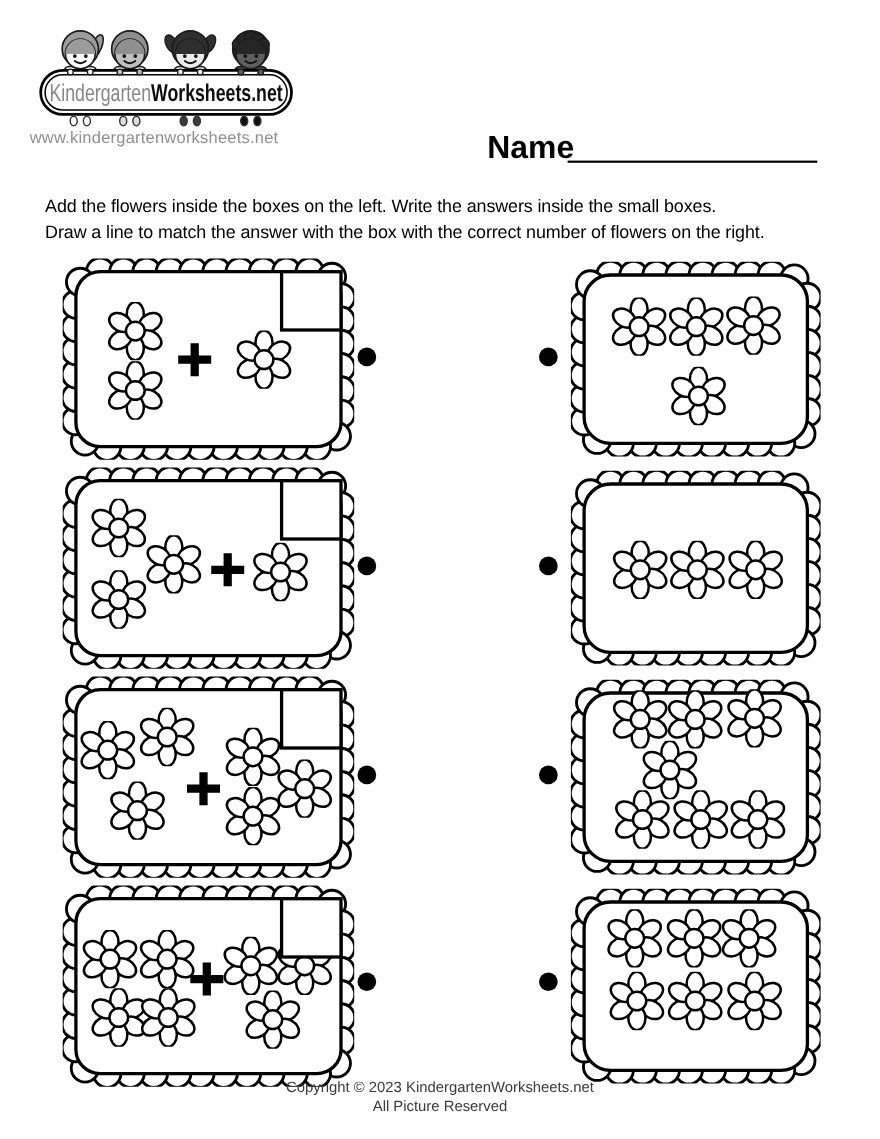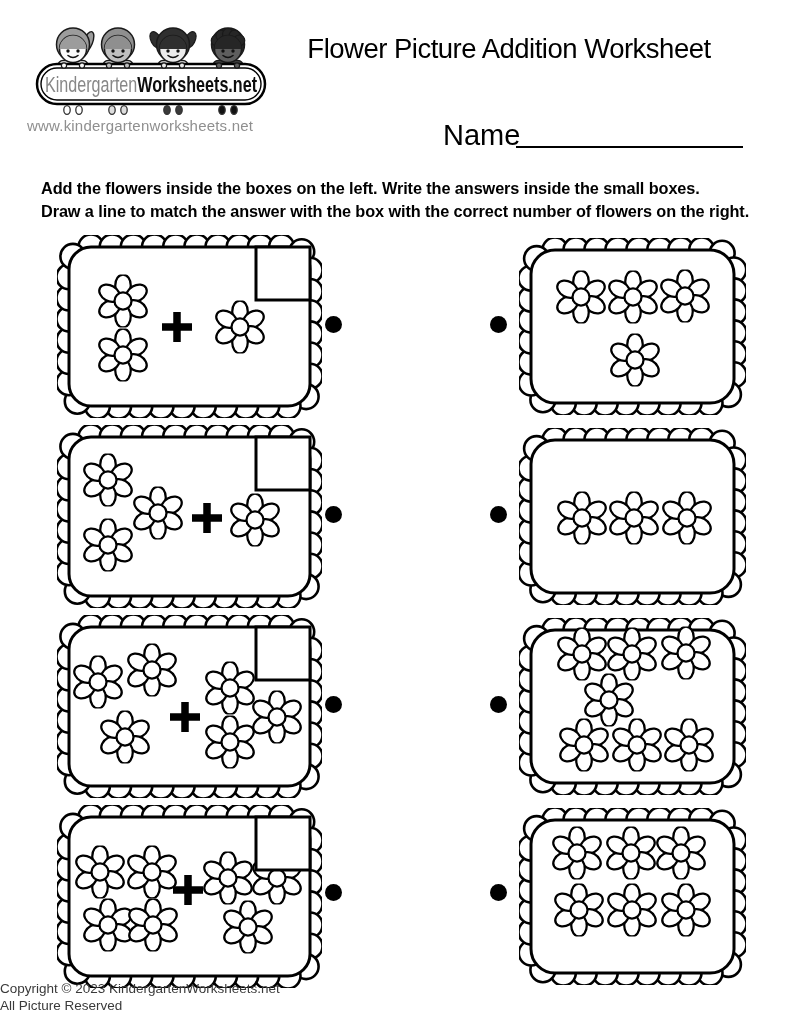--- a/index.html
+++ b/index.html
@@ -3,28 +3,28 @@
 <meta charset="utf-8">
 <style>
   html,body{margin:0;padding:0;background:#fff;}
   #page{position:relative;width:800px;height:1035px;background:#fff;overflow:hidden;
         font-family:"Liberation Sans",sans-serif;color:#000;}
   #logo{position:absolute;left:33px;top:16px;width:240px;height:110px;text-align:center;}
   #site-url{position:absolute;left:27px;top:117px;width:252px;
             font-size:15px;color:#8f8f8f;letter-spacing:.2px;}
   #title{position:absolute;left:283px;top:33px;width:452px;text-align:center;
          font-size:27.5px;letter-spacing:-.5px;color:#000;}
-  #name-label{position:absolute;left:443px;top:119px;font-size:29px;color:#000;}
+  #name-label{position:absolute;left:443px;top:119px;font-size:29px;color:#000;font-weight:bold;}
   #name-line{position:absolute;left:516px;top:146px;width:227px;height:0;
              border-top:2.2px solid #000;}
   #instructions{position:absolute;left:41px;top:177px;width:730px;
-                font-size:16.3px;line-height:23px;letter-spacing:-.1px;font-weight:bold;}
+                font-size:16.3px;line-height:23px;letter-spacing:-.1px;}
   .fbox{position:absolute;}
   .dot{position:absolute;width:17px;height:17px;border-radius:50%;background:#000;}
-  #footer{position:absolute;left:0;top:980px;width:800px;
+  #footer{position:absolute;left:0;top:980px;width:800px;text-align:center;
           font-size:13.5px;line-height:17px;color:#3a3a3a;}
 </style>
 </head>
 <body>
 
 <svg width="0" height="0" style="position:absolute" aria-hidden="true">
   <defs>
     <symbol id="flower" viewBox="-28 -28 56 56">
       <g fill="#fff" stroke="#000" stroke-width="2.4">
         <ellipse cx="0" cy="-16.5" rx="8.2" ry="11.5"></ellipse>
@@ -110,21 +110,20 @@
           <circle cx="186" cy="49.5" r="2.6" fill="#5e5e5e" stroke="#1a1a1a" stroke-width="1.2"></circle>
           <circle cx="204" cy="49.5" r="2.6" fill="#5e5e5e" stroke="#1a1a1a" stroke-width="1.2"></circle>
           <ellipse cx="189" cy="94" rx="3.2" ry="4.4" fill="#111111" stroke="#333" stroke-width="1.3"></ellipse>
           <ellipse cx="201" cy="94" rx="3.2" ry="4.4" fill="#111111" stroke="#333" stroke-width="1.3"></ellipse>
         </g>
     </svg>
   </div>
 
   <div id="site-url">www.kindergartenworksheets.net</div>
 
-  <div id="title">Flower Picture Addition Worksheet</div>
 
   <div id="name-label">Name</div>
   <div id="name-line"></div>
 
   <div id="instructions">
     <div>Add the flowers inside the boxes on the left. Write the answers inside the small boxes.</div>
     <div>Draw a line to match the answer with the box with the correct number of flowers on the right.</div>
   </div>
 
   <div id="worksheet-area">

